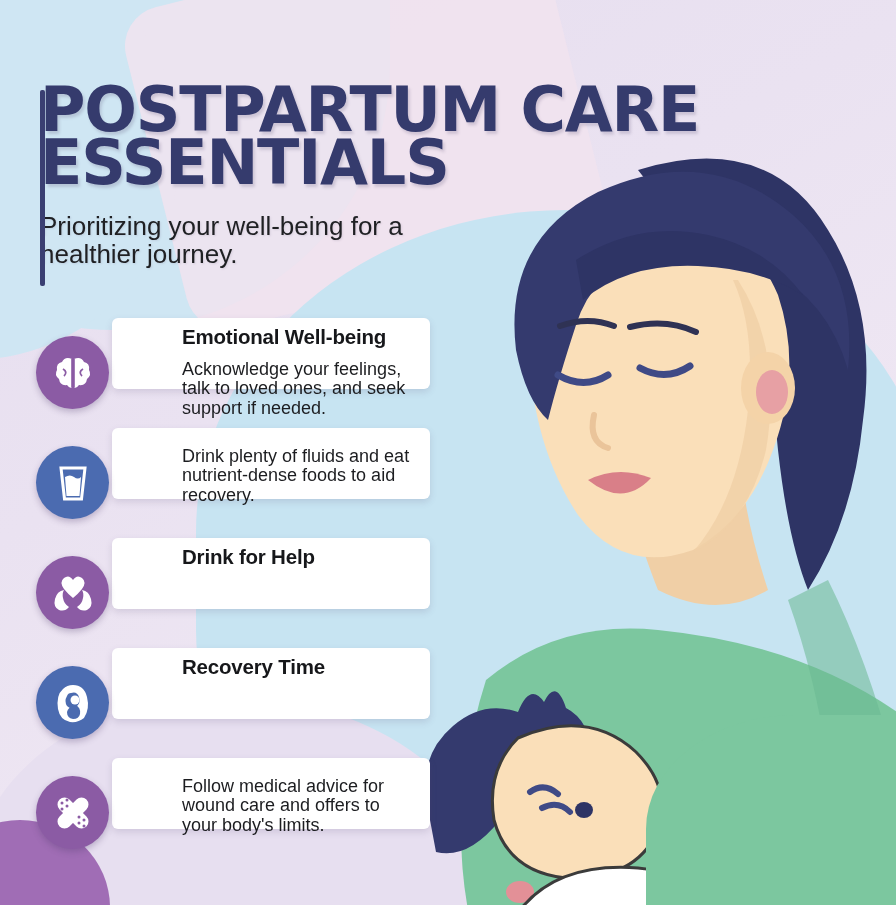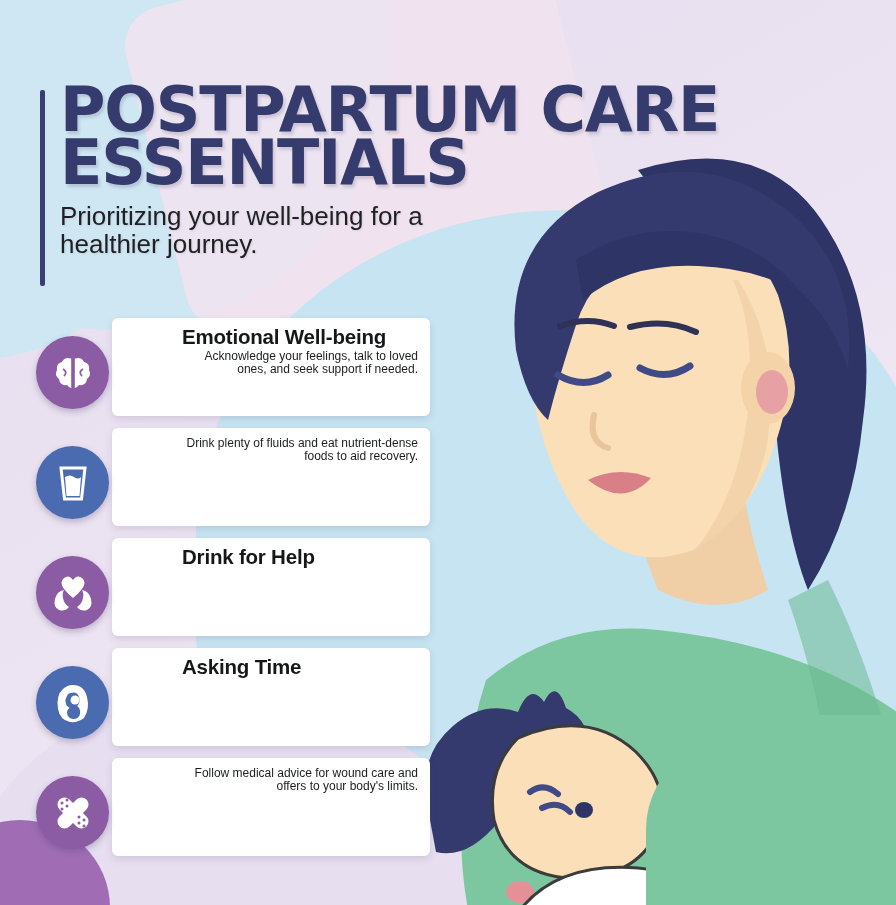--- a/index.html
+++ b/index.html
@@ -74,34 +74,34 @@
   }
 
   
   .header { position: absolute; left: 40px; top: 84px; width: 720px; }
   .accent-rule {
     position: absolute; left: 0px; top: 6px;
     width: 5px; height: 196px;
     background: #3a3f72;
     border-radius: 2px;
   }
-  .title-wrap { padding-left: 20px; }
+  .title-wrap { }
   h1.title {
     font-size: 62px;
     line-height: 0.85;
     letter-spacing: -1.2px;
     font-weight: 800;
     color: #353b6d;
     text-transform: uppercase;
     font-family: "DejaVu Sans", sans-serif;
     text-shadow: 2px 3px 3px rgba(90,80,120,.22);
     white-space: pre-line;
   }
   .subtitle {
-    margin-top: 14px;
+    margin-top: 24px;
     font-size: 26px;
     line-height: 1.06;
     color: #1f2023;
     font-weight: 400;
     max-width: 410px;
     text-shadow: 1px 1px 2px rgba(120,110,140,.18);
     white-space: pre-line;
   }
 
   
@@ -109,21 +109,21 @@
     position: absolute; left: 58px; top: 318px;
     width: 372px;
   }
   .tip {
     position: relative;
     height: 98px;
     margin-bottom: 12px;
   }
   .tip-card {
     position: absolute; left: 54px; top: 0;
-    width: 318px; height: 98px;
+    width: 318px; height: 71px;
     background: #ffffff;
     border-radius: 6px;
     box-shadow: 0 3px 7px rgba(90,80,120,.17);
     padding: 8px 12px 6px 70px;
   }
   .tip-icon {
     position: absolute; left: -22px; top: 18px;
     width: 73px; height: 73px;
     border-radius: 50%;
     display: flex; align-items: center; justify-content: center;
@@ -132,25 +132,24 @@
   }
   .tip-text { position: relative; z-index: 2; }
   .tip-title {
     font-size: 20.5px;
     font-weight: 700;
     color: #16171a;
     line-height: 1.12;
     letter-spacing: -.2px;
   }
   .tip-desc {
-    font-size: 12px;
+    font-size: 18px;
     line-height: 1.08;
     color: #1c1d20;
-    margin-top: 1px;
-    text-align: right;
+    margin-top: 11px;
   }
   svg { display: block; }
 </style>
 </head>
 <body>
 
 <div id="poster">
 
   <div class="bg-layer">
     <div class="bg-lav"></div>
@@ -275,21 +274,21 @@
           <path d="M23 9 Q19 3 14 7 Q9 11 14 18 Q18 23 23 27 Q28 23 32 18 Q37 11 32 7 Q27 3 23 9 Z" fill="#fff"></path>
           <path d="M14 19 Q7 20 5 28 Q3 36 9 39 Q15 41 19 36 Q14 33 13 27 Q12 22 14 19 Z" fill="#fff"></path>
           <path d="M32 19 Q39 20 41 28 Q43 36 37 39 Q31 41 27 36 Q32 33 33 27 Q34 22 32 19 Z" fill="#fff"></path>
         </svg>
       </div>
     </div>
 
     <div class="tip">
       <div class="tip-card">
         <div class="tip-text">
-          <div class="tip-title">Asking Time</div>
+          <div class="tip-title">Recovery Time</div>
         </div>
       </div>
       <div class="tip-icon" style="background:#4b6bb0;">
         <svg width="44" height="44" viewBox="0 0 44 44">
           <path d="M22 4 Q33 4 36 16 Q39 28 33 37 Q27 42 19 41 Q9 39 7 28 Q5 14 12 8 Q16 4 22 4 Z" fill="#fff"></path>
           <path d="M20 12 Q26 10 28 16 Q30 22 25 26 Q20 29 16 25 Q13 20 16 15 Q17 12 20 12 Z" fill="#4b6bb0"></path>
           <path d="M24 24 Q30 26 29 33 Q28 38 22 38 Q16 37 16 31 Q17 26 24 24 Z" fill="#4b6bb0"></path>
           <circle cx="24" cy="19" r="4.5" fill="#fff"></circle>
         </svg>
       </div>

